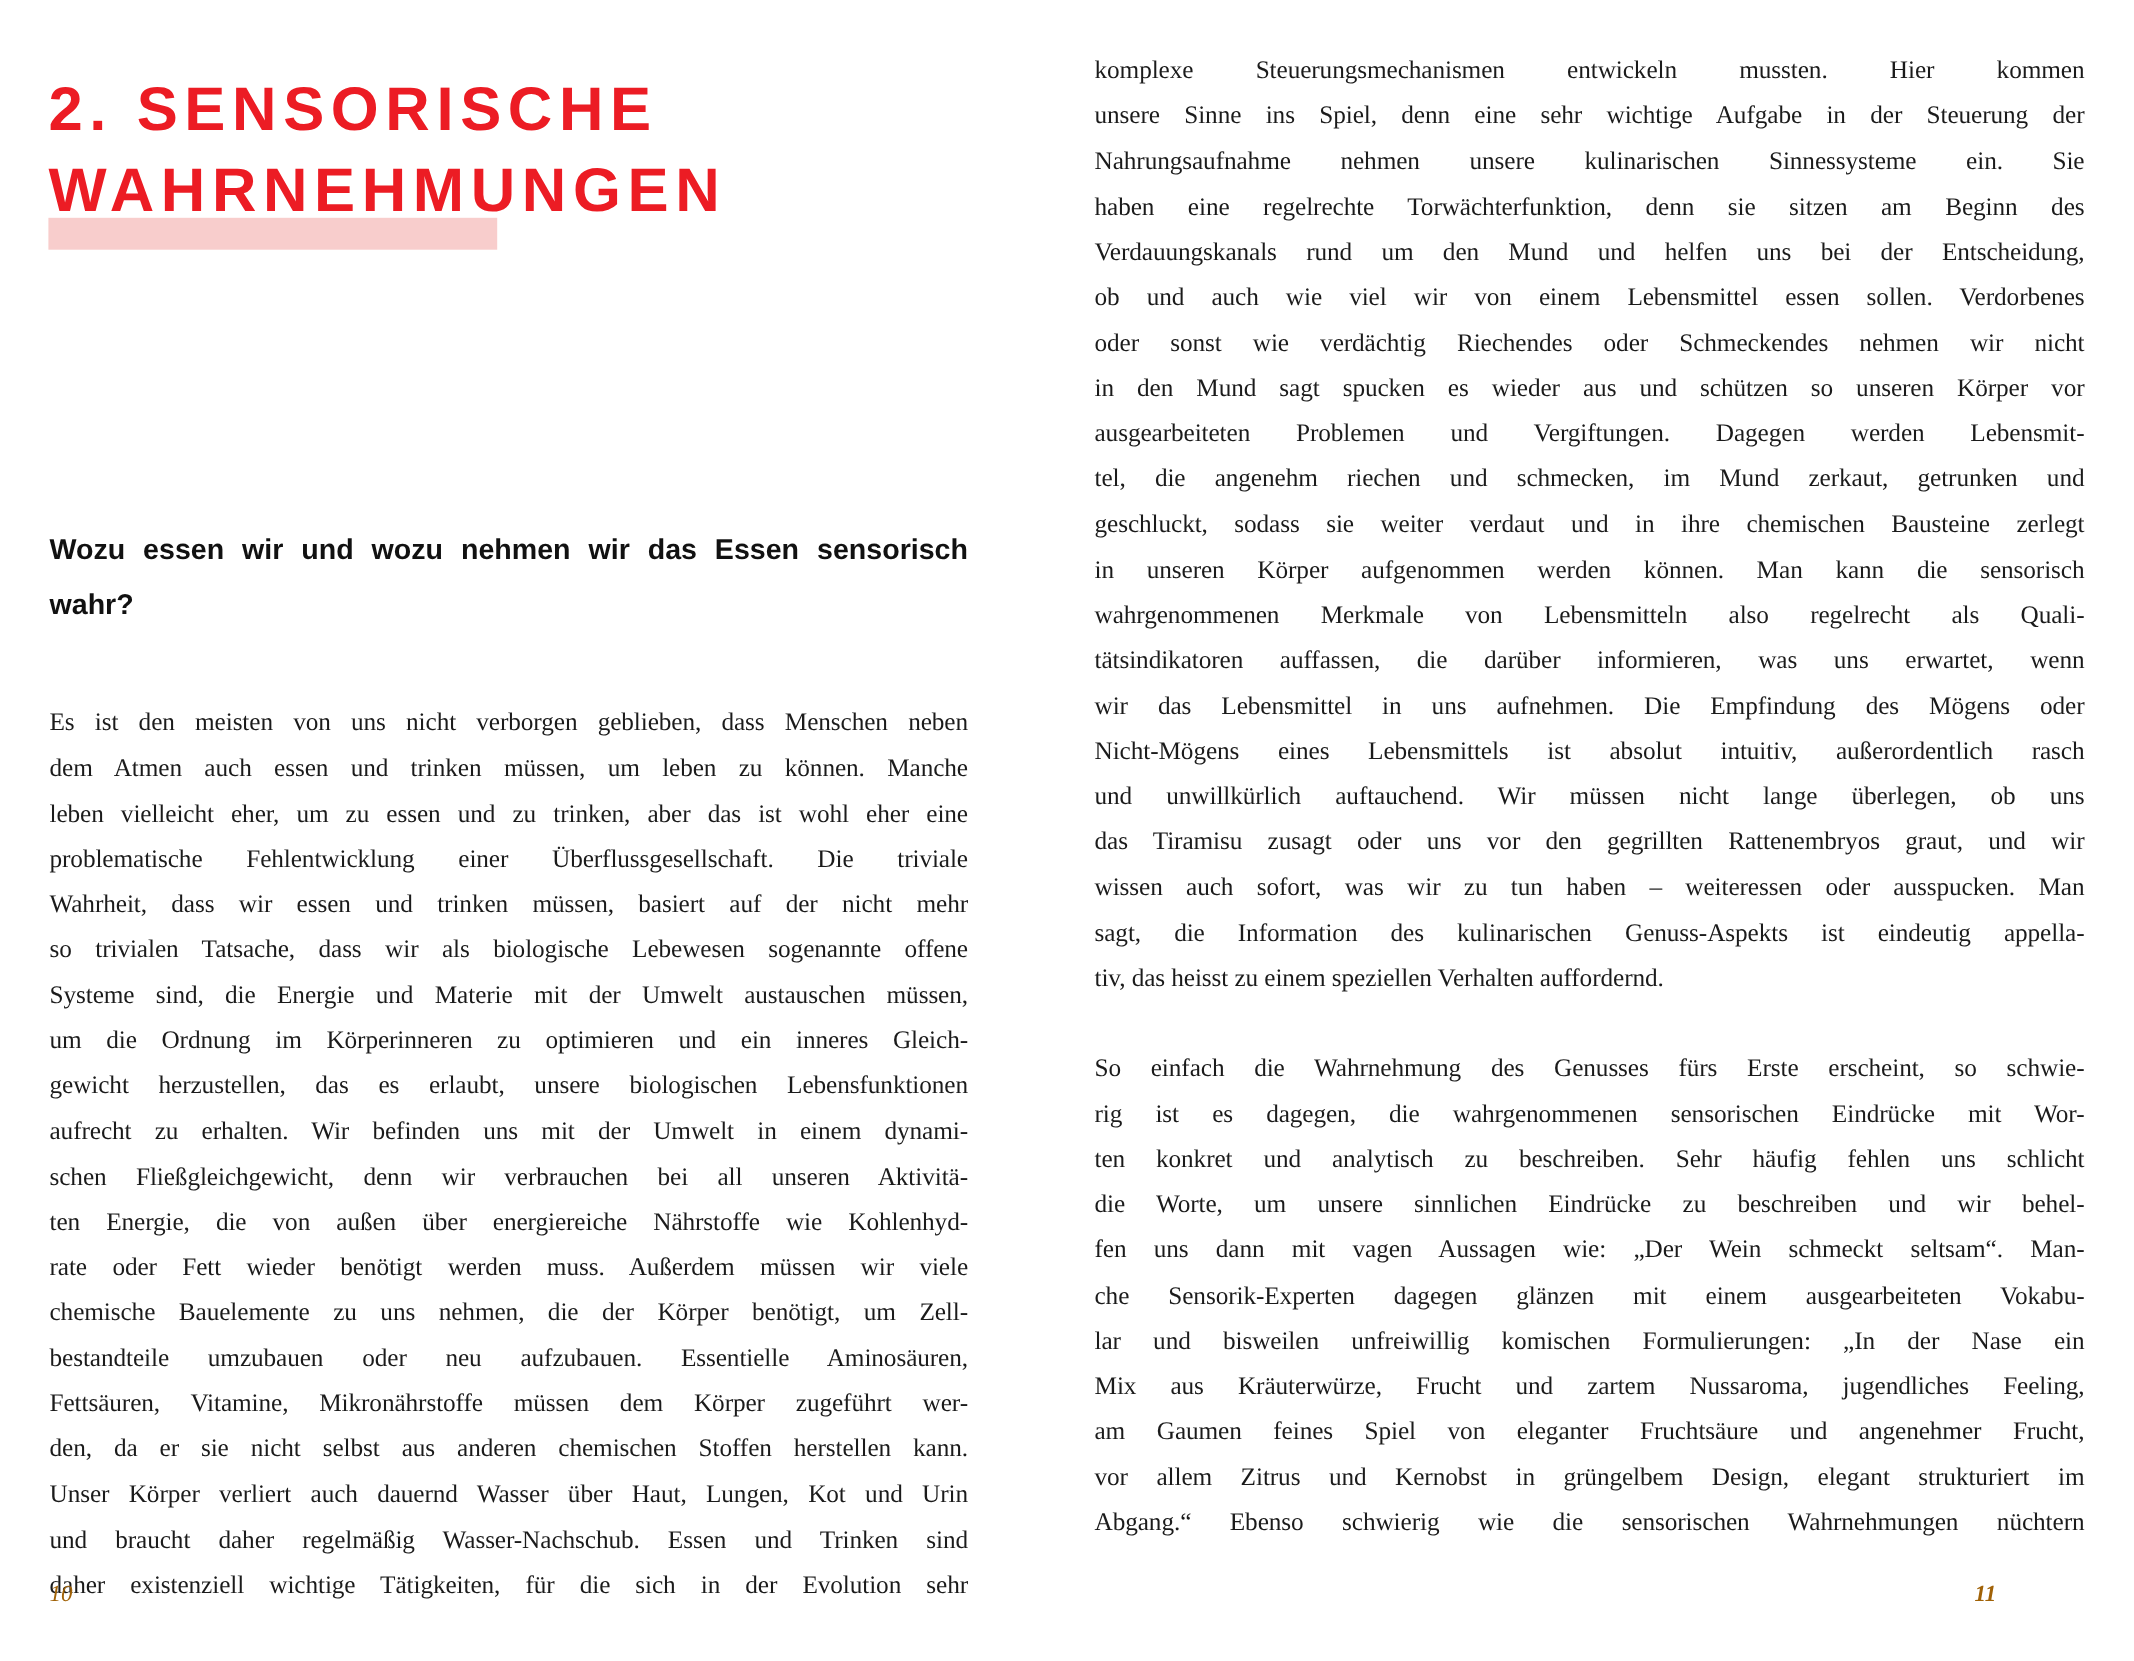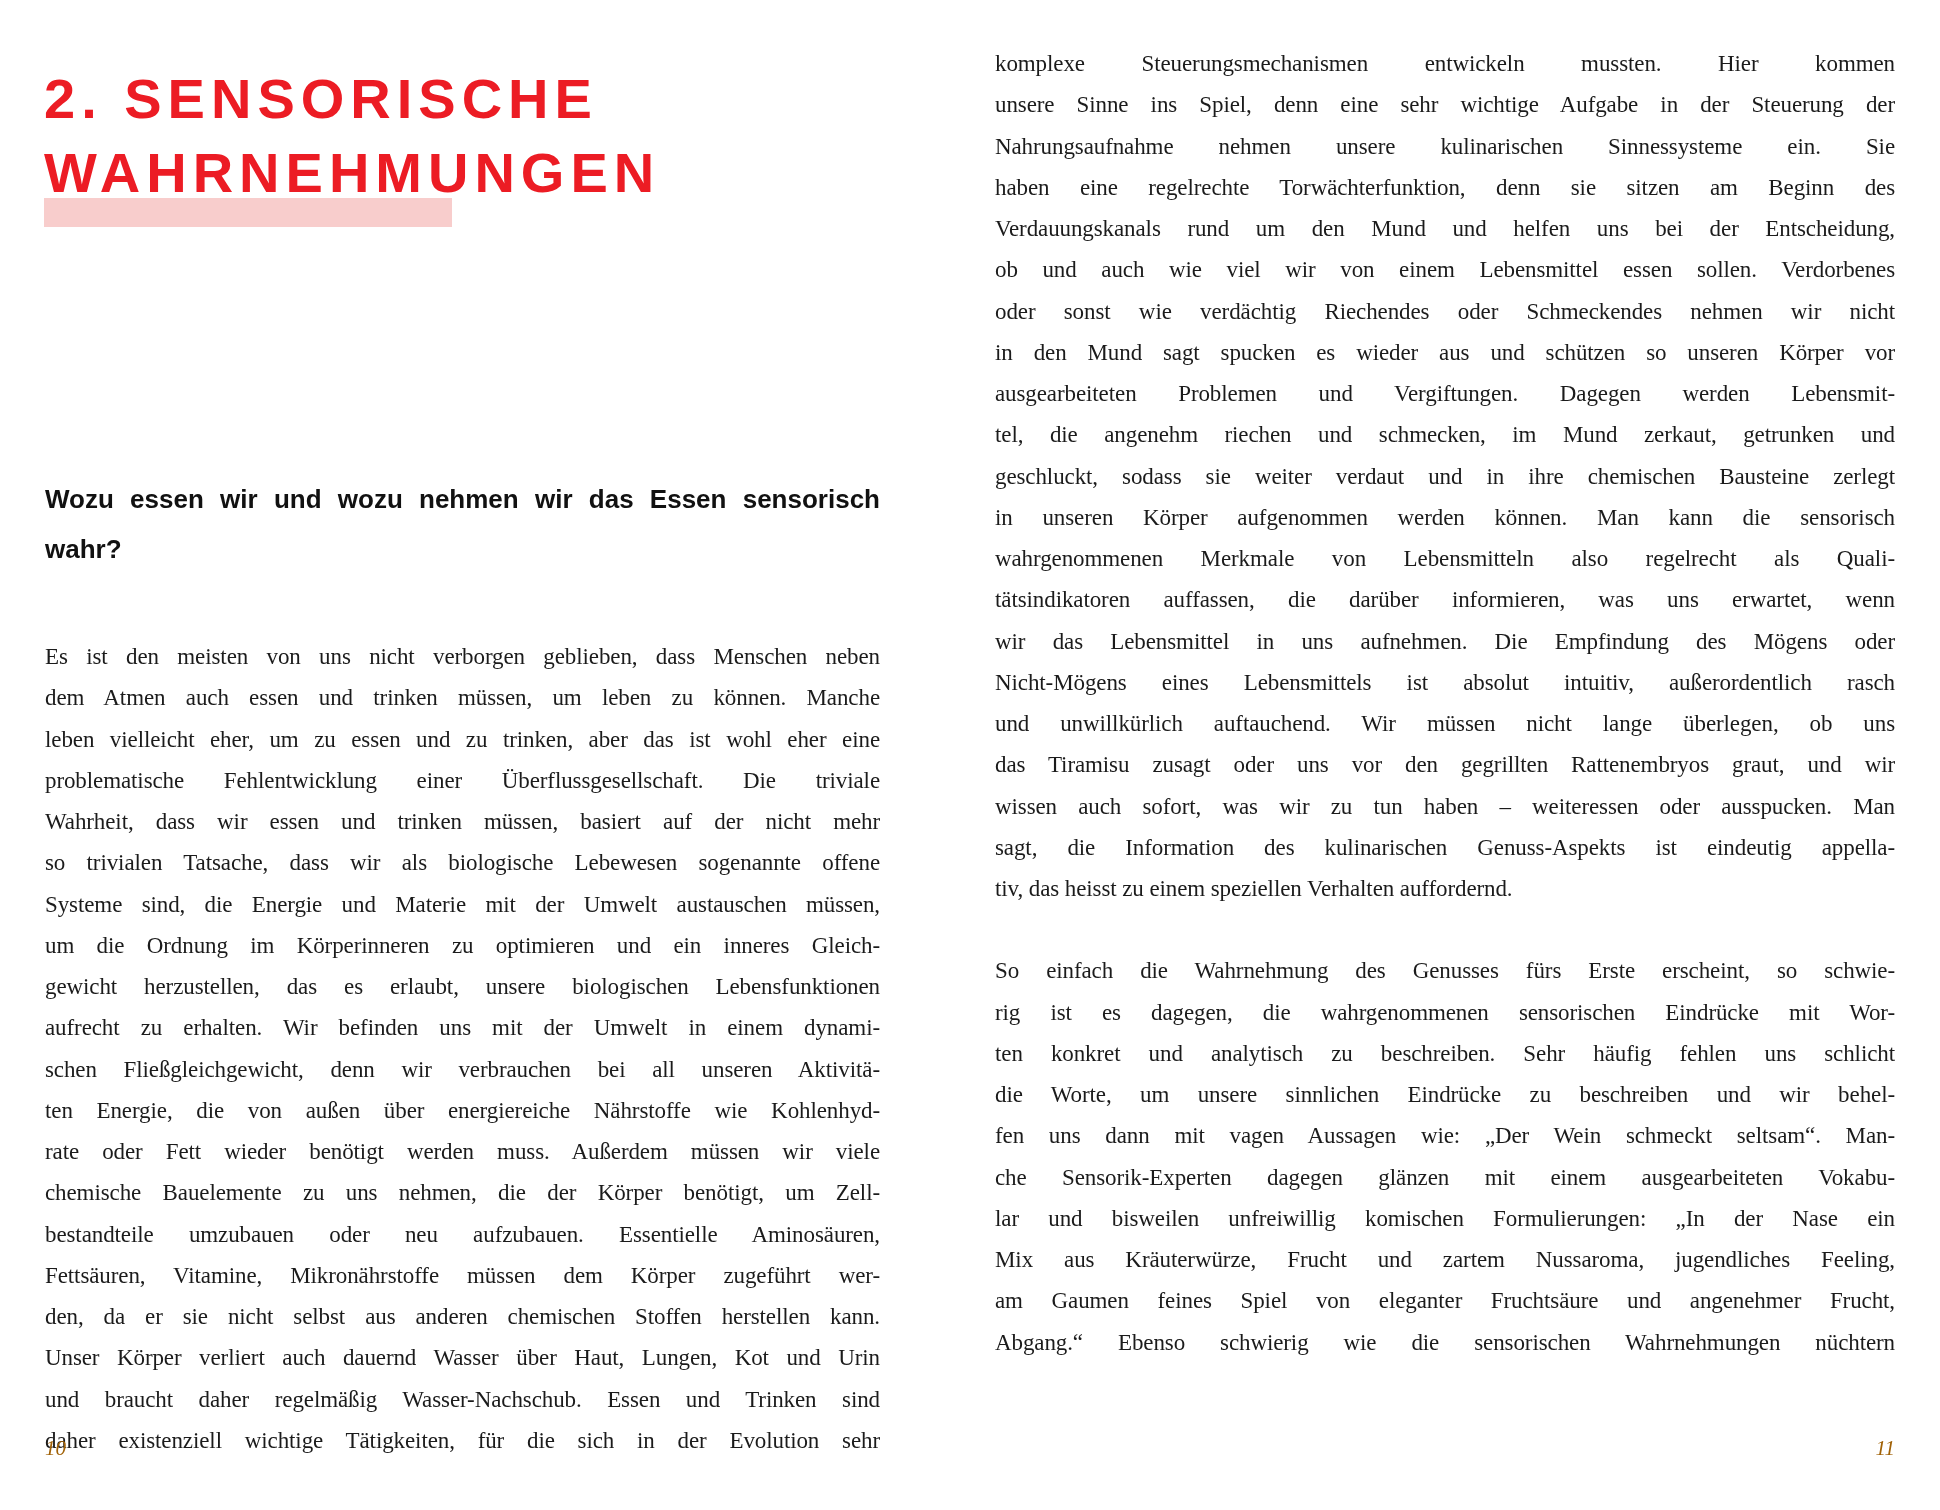--- a/index.html
+++ b/index.html
@@ -54,21 +54,21 @@
   .para-gap { height:41px; }
 
   
   .folio {
     font-family:"Liberation Serif", serif;
     font-style:italic;
     font-size:21px; line-height:21px;
     color:#a16207;
   }
   #folio-left  { left:45px; top:1438px; }
-  #folio-right { left:1795px; top:1438px; width:100px; text-align:right; }
+  #folio-right { left:1795px; top:1438px; width:100px; text-align:left;font-weight:bold; }
 </style>
 </head>
 <body>
 
 <div class="abs" id="title-highlight"></div>
 
 <div class="abs" id="chapter-title">
   <div>2. SENSORISCHE</div>
   <div>WAHRNEHMUNGEN</div>
 </div>
@@ -131,18 +131,19 @@
   <div>
       <div class="line">So einfach die Wahrnehmung des Genusses fürs Erste erscheint, so schwie-</div>
       <div class="line">rig ist es dagegen, die wahrgenommenen sensorischen Eindrücke mit Wor-</div>
       <div class="line">ten konkret und analytisch zu beschreiben. Sehr häufig fehlen uns schlicht</div>
       <div class="line">die Worte, um unsere sinnlichen Eindrücke zu beschreiben und wir behel-</div>
       <div class="line">fen uns dann mit vagen Aussagen wie: „Der Wein schmeckt seltsam“. Man-</div>
       <div class="line">che Sensorik-Experten dagegen glänzen mit einem ausgearbeiteten Vokabu-</div>
       <div class="line">lar und bisweilen unfreiwillig komischen Formulierungen: „In der Nase ein</div>
       <div class="line">Mix aus Kräuterwürze, Frucht und zartem Nussaroma, jugendliches Feeling,</div>
       <div class="line">am Gaumen feines Spiel von eleganter Fruchtsäure und angenehmer Frucht,</div>
+      <div class="line">vor allem Zitrus und Kernobst in grüngelbem Design, elegant strukturiert im</div>
       <div class="line">Abgang.“ Ebenso schwierig wie die sensorischen Wahrnehmungen nüchtern</div>
     </div>
 </div>
 
 <div class="abs folio" id="folio-left">10</div>
 <div class="abs folio" id="folio-right">11</div>
 
 </body></html>

